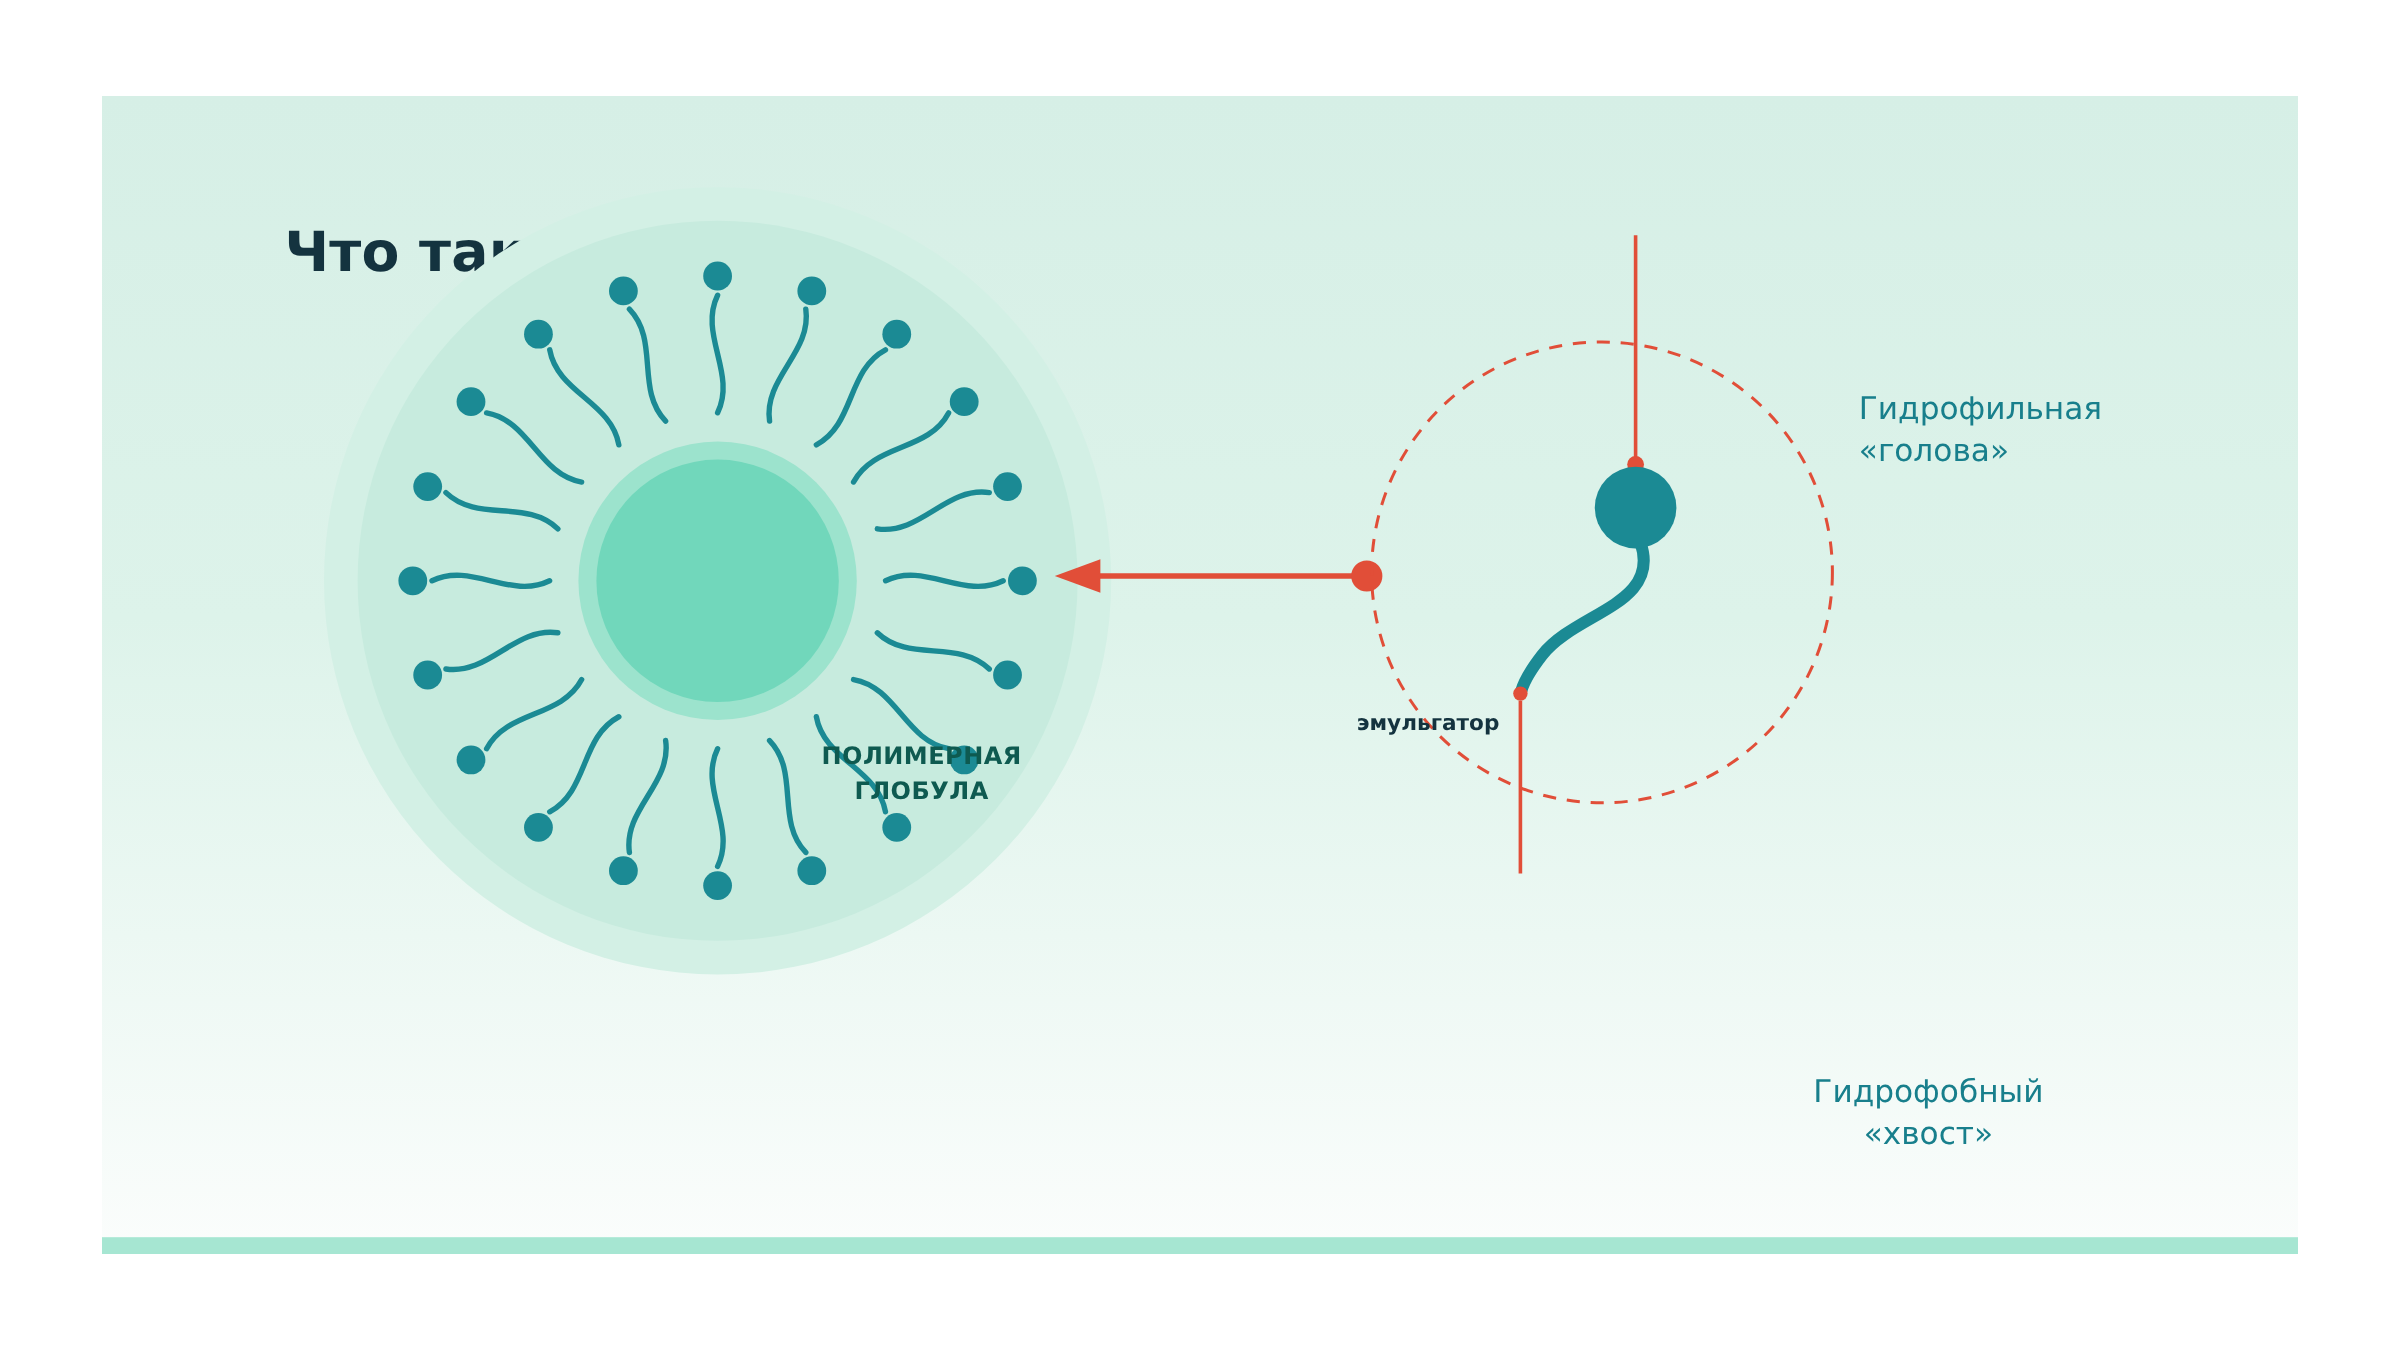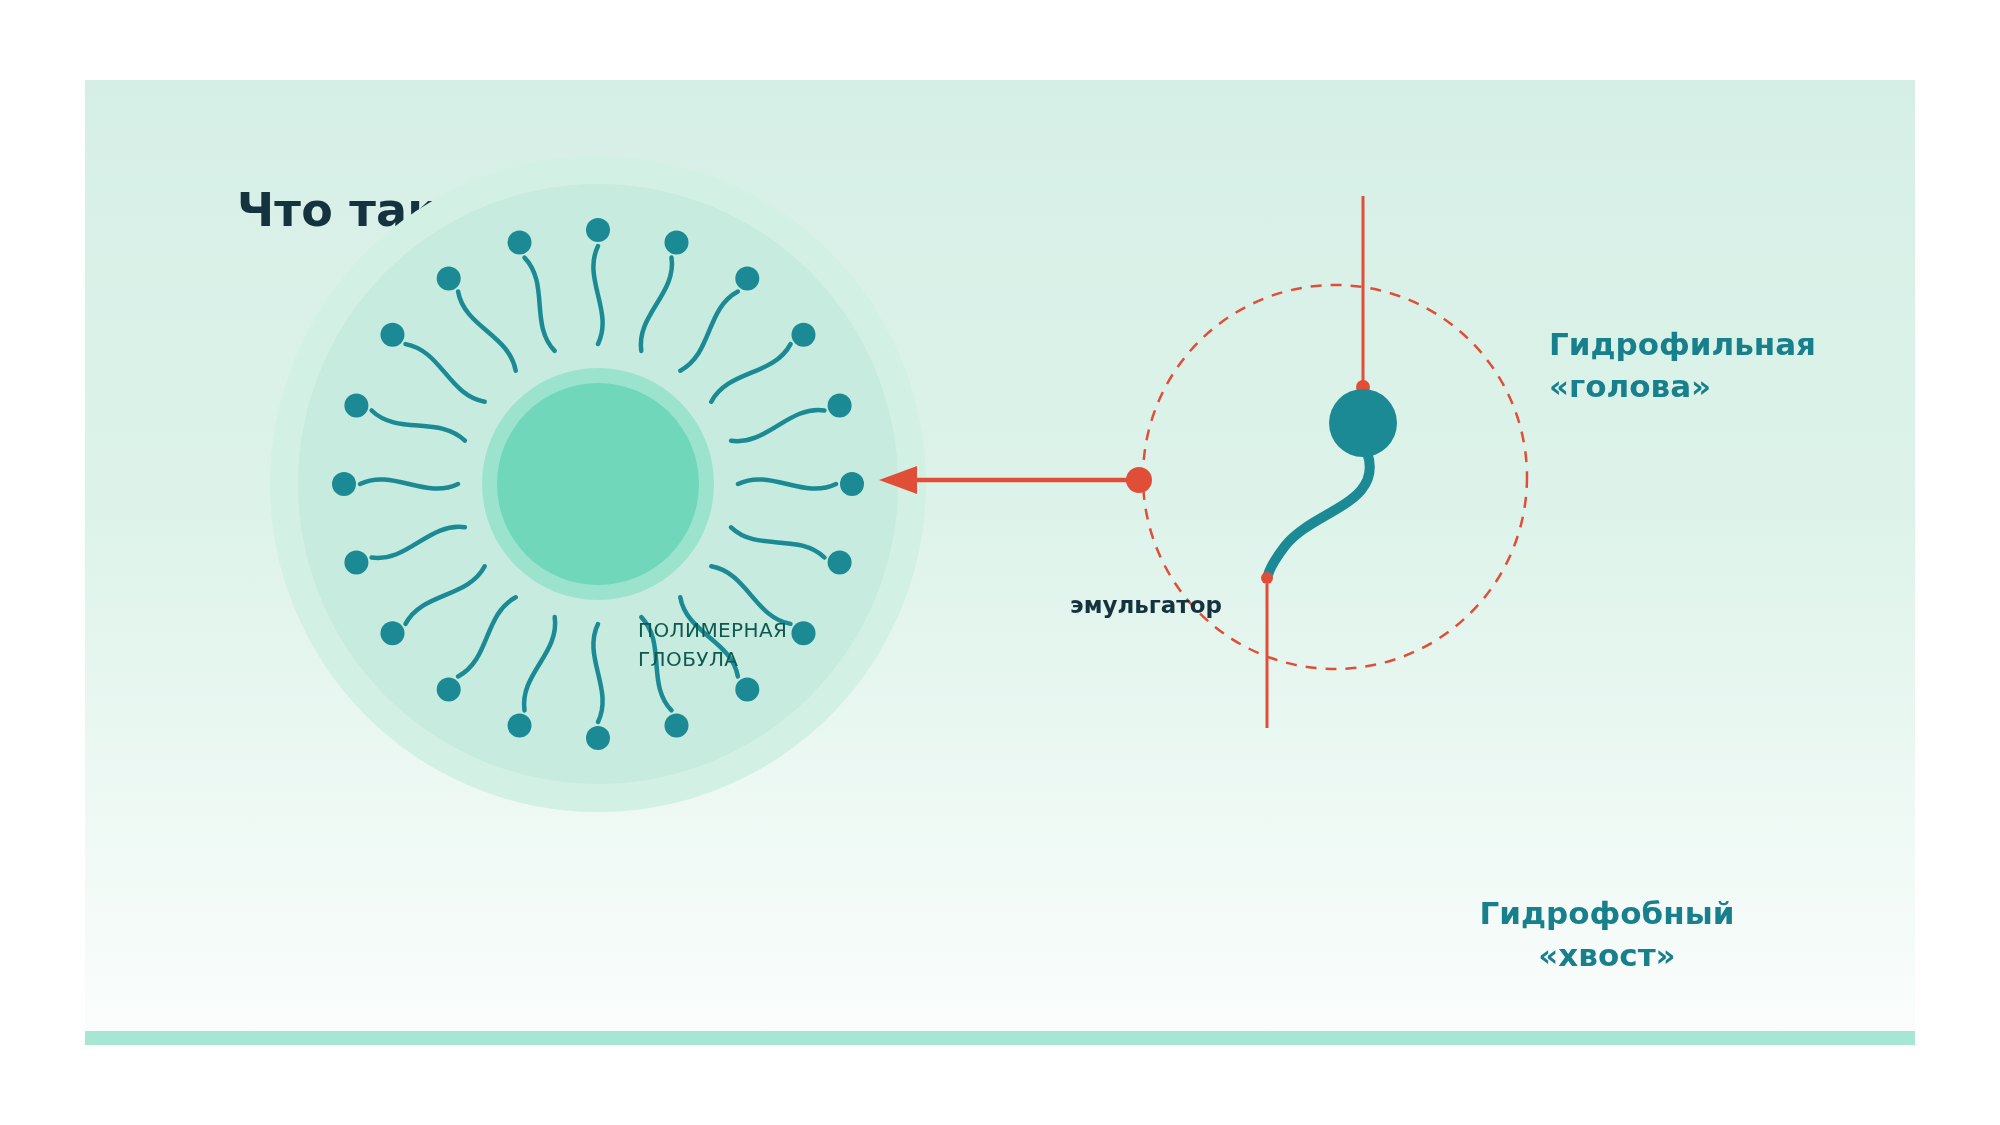--- a/index.html
+++ b/index.html
@@ -11,31 +11,31 @@
   }
   .title{
     position:absolute;left:152px;top:103px;
     font-size:46px;font-weight:700;color:var(--title);letter-spacing:0.2px;
   }
   .diagram-svg{position:absolute;left:0;top:0;width:2000px;height:1125px;}
   .molecule-tail{stroke:var(--molecule);stroke-width:4.5px;fill:none;stroke-linecap:round;}
   .molecule-head{fill:var(--molecule);}
   .center-label{
     position:absolute;left:553px;top:536px;width:260px;
-    text-align:left;white-space:pre-line;
-    font-size:20px;font-weight:400;line-height:1.45;letter-spacing:0.4px;
+    text-align:center;white-space:pre-line;
+    font-size:20px;font-weight:700;line-height:1.45;letter-spacing:0.4px;
     color:var(--center-text);
   }
   .emulsifier-label{
-    position:absolute;left:985px;top:512px;width:240px;
-    font-size:23px;font-weight:600;color:var(--title);
+    position:absolute;left:985px;top:512px;width:240px;text-align:center;
+    font-size:18px;font-weight:600;color:var(--title);
   }
   .detail-label{
     position:absolute;white-space:pre-line;
-    font-size:31px;font-weight:700;line-height:1.35;color:var(--label-teal);
+    font-size:26px;font-weight:400;line-height:1.35;color:var(--label-teal);
   }
   .head-label{left:1464px;top:244px;width:320px;text-align:left;}
   .tail-label{left:1362px;top:813px;width:320px;text-align:center;}
   .bottom-bar{
     position:absolute;left:85px;top:1031px;width:1830px;height:14px;
     background:var(--bar);
   }
 </style>
 </head>
 <body>

